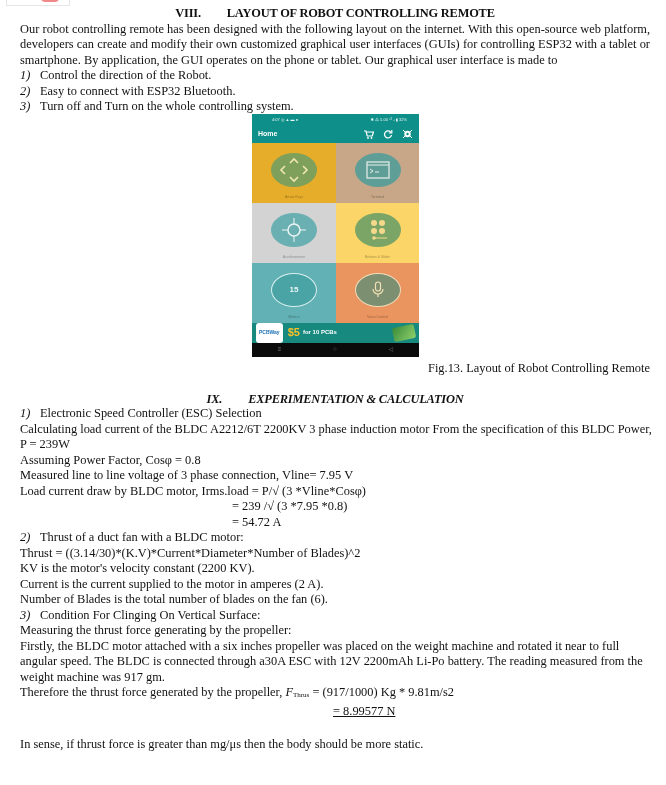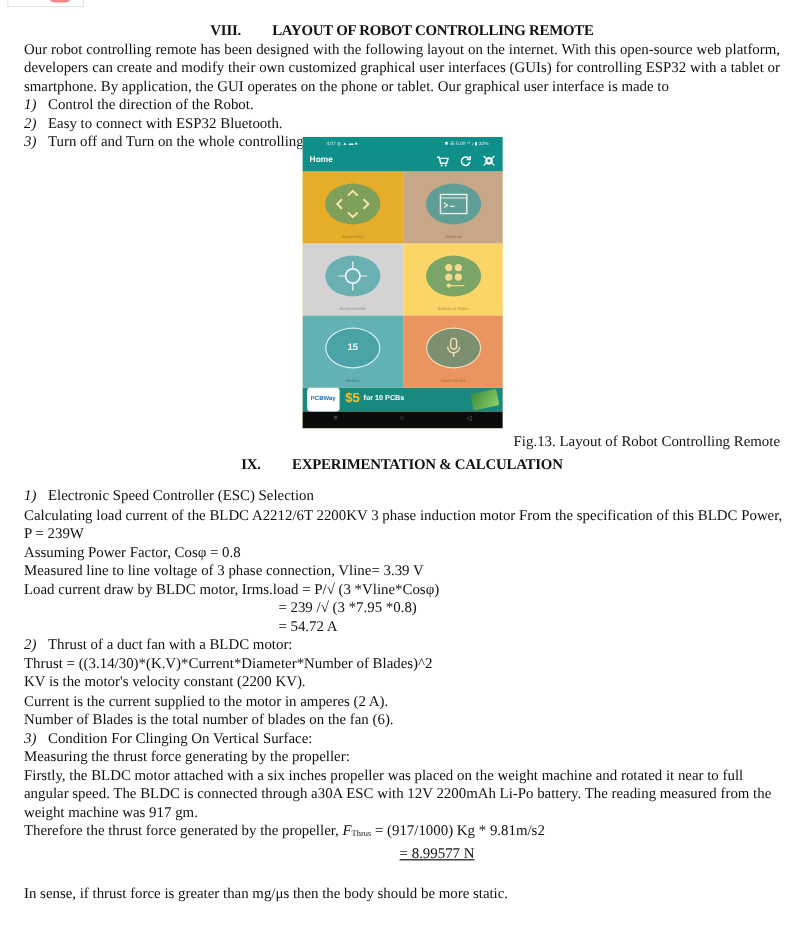--- a/index.html
+++ b/index.html
@@ -3,48 +3,48 @@
 <meta charset="utf-8">
 <style>
   * { box-sizing: border-box; margin: 0; padding: 0; }
   html, body { width: 666px; height: 785px; background: #ffffff; overflow: hidden; }
   body { font-family: "Liberation Serif", "DejaVu Serif", serif; color: #111; font-size: 12.4px; line-height: 15.5px; position: relative; }
   .logo-stub { position: absolute; left: 6px; top: -2px; width: 64px; height: 8px; border: 1px solid #e6e6e6; border-top: none; background: #fff; }
   .logo-stub::after { content: ""; position: absolute; left: 34px; top: 0; width: 18px; height: 4px; border-radius: 0 0 10px 10px; background: #f08a8a; }
   .page { position: absolute; left: 20px; top: 0; width: 630px; }
   .section-title { text-align: center; font-weight: bold; font-size: 12.4px; letter-spacing: -0.2px; }
   .section-title .num { display: inline-block; margin-right: 26px; }
-  #sec8 { position: absolute; top: 18px; width: 630px; }
+  #sec8 { position: absolute; top: 6px; width: 630px; }
   .para { text-align: justify; }
   .list-item { display: flex; }
   .list-item .n { font-style: italic; width: 20px; flex: none; }
   .line { white-space: nowrap; }
   .indent-eq { padding-left: 212px; }
   .indent-eq2 { padding-left: 313px; text-decoration: underline; }
   sub.small { font-size: 7px; font-style: normal; vertical-align: -1px; }
 
   
-  .phone { position: absolute; left: 252px; top: 114px; width: 167px; height: 243px; background: #fef9c3; overflow: hidden; font-family: "Liberation Sans", "DejaVu Sans", sans-serif; }
+  .phone { position: absolute; left: 252px; top: 114px; width: 167px; height: 243px; background: #fdba74; overflow: hidden; font-family: "Liberation Sans", "DejaVu Sans", sans-serif; }
   .phone .status { height: 11px; background: #0e8f8a; color: #e9f7f6; font-size: 4px; line-height: 11px; display: flex; justify-content: space-between; padding: 0 12px 0 20px; }
   .phone .appbar { height: 18px; background: #0e8f8a; color: #fff; display: flex; align-items: center; padding: 0 6px; font-size: 7px; font-weight: bold; }
   .phone .appbar .title { flex: 1; }
   .phone .appbar .ic { width: 12px; height: 10px; margin-left: 7px; display: flex; align-items: center; justify-content: center; font-size: 8px; color: #fff; }
   .grid { display: grid; grid-template-columns: 84px 83px; grid-template-rows: 60px 60px 60px; }
   .tile { position: relative; display: flex; flex-direction: column; align-items: center; justify-content: center; }
   .tile .circle { width: 46px; height: 34px; border-radius: 50%; display: flex; align-items: center; justify-content: center; margin-top: 2px; }
   .tile .lbl { font-size: 3.5px; color: rgba(0,0,0,0.35); margin-top: 3px; height: 5px; }
   .ad { height: 20px; background: #17897f; display: flex; align-items: center; padding: 0 4px; }
   .ad .brand { background: #fff; color: #1a6fb3; font-size: 5px; font-weight: bold; padding: 2px 3px; border-radius: 3px; }
   .ad .price { color: #f6c12a; font-size: 11px; font-weight: bold; margin-left: 5px; }
   .ad .txt { color: #fff; font-size: 6px; font-weight: bold; margin-left: 3px; }
   .ad .pcb { margin-left: auto; width: 22px; height: 14px; background: linear-gradient(135deg, #3a8b3a, #8fd06a); transform: rotate(-12deg); border-radius: 2px; }
   .navbar { height: 14px; background: #0b0b0b; display: flex; justify-content: space-around; align-items: center; color: #777; font-size: 6px; }
 
   .caption { position: absolute; top: 361px; width: 630px; text-align: right; }
-  #sec9 { position: absolute; top: 380px; width: 630px; }
+  #sec9 { position: absolute; top: 392px; width: 630px; font-style: italic; }
   .body2 { position: absolute; top: 406px; width: 630px; }
 </style>
 </head>
 <body>
 
 <div class="logo-stub"></div>
 
 <div class="page">
 
   <div id="sec8">
@@ -189,21 +189,21 @@
   </div>
 
   <div class="body2">
     <div class="list-item">
         <span class="n">1)</span>
         <span>Electronic Speed Controller (ESC) Selection</span>
       </div>
     <div class="line">Calculating load current of the BLDC A2212/6T 2200KV 3 phase induction motor From the specification of this BLDC Power,</div>
     <div class="line">P = 239W</div>
     <div class="line">Assuming Power Factor, Cosφ = 0.8</div>
-    <div class="line">Measured line to line voltage of 3 phase connection, Vline= 3.39 V</div>
+    <div class="line">Measured line to line voltage of 3 phase connection, Vline= 7.95 V</div>
     <div class="line">Load current draw by BLDC motor, Irms.load = P/√ (3 *Vline*Cosφ)</div>
     <div class="line indent-eq">= 239 /√ (3 *7.95 *0.8)</div>
     <div class="line indent-eq">= 54.72 A</div>
 
     <div class="list-item">
         <span class="n">2)</span>
         <span>Thrust of a duct fan with a BLDC motor:</span>
       </div>
     <div class="line">Thrust = ((3.14/30)*(K.V)*Current*Diameter*Number of Blades)^2</div>
     <div class="line">KV is the motor's velocity constant (2200 KV).</div>

